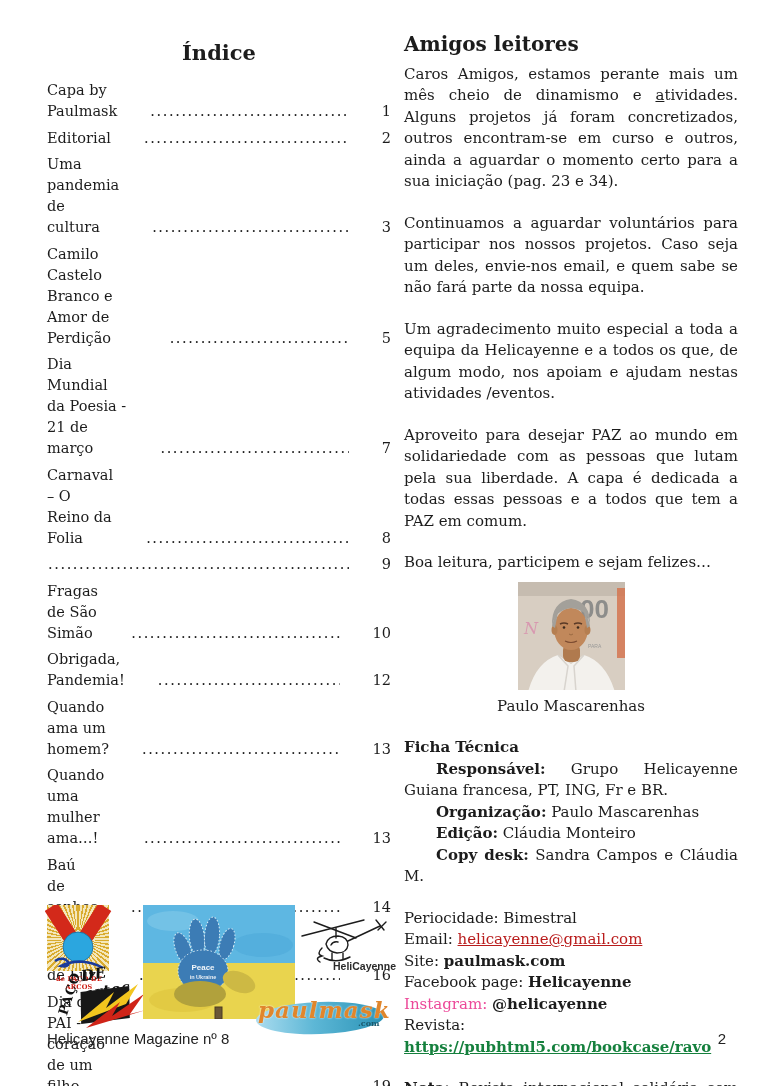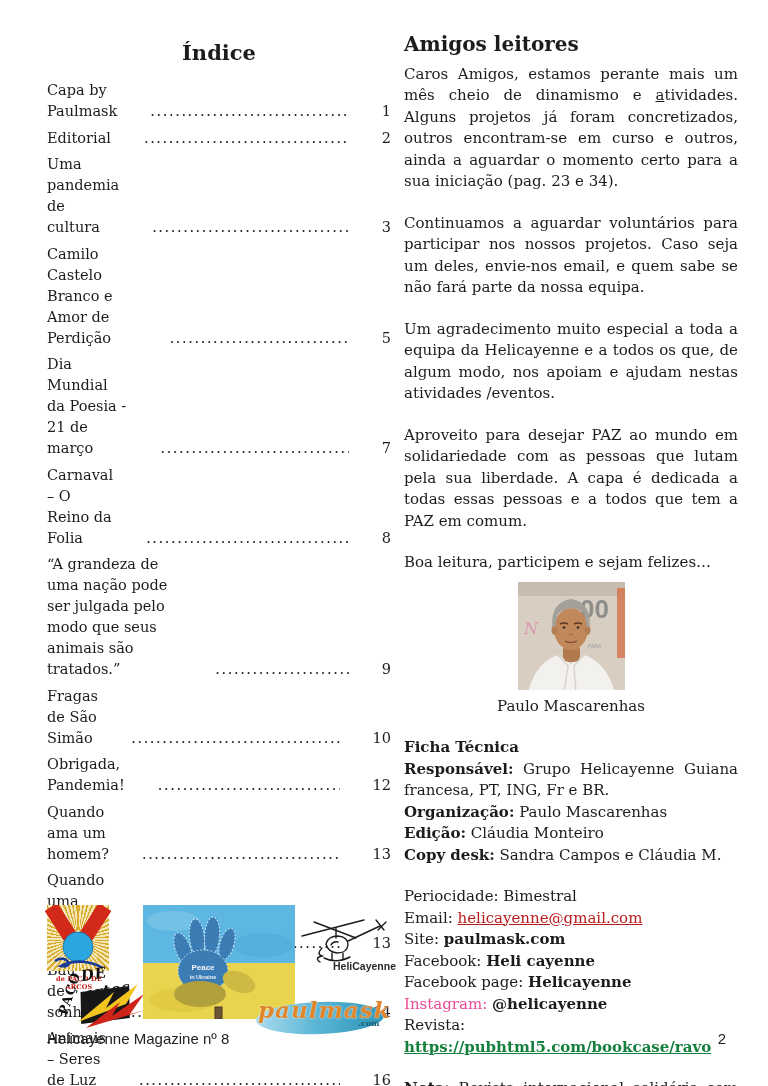--- a/index.html
+++ b/index.html
@@ -21,21 +21,21 @@
   .right-col { position:absolute; left:404px; top:34px; width:334px; font-size:15px; line-height:21.5px; text-align:justify; }
   .letter-heading { font-size:20px; font-weight:bold; margin:0 0 8px 0; text-align:left; }
   .para { margin:0 0 20px 0; }
   .uline { text-decoration:underline; }
 
   .photo-wrap { width:107px; height:108px; margin:8px auto 6px auto; overflow:hidden; }
   .photo-caption { text-align:center; margin:0 0 20px 0; }
 
   .ficha { margin:0 0 20px 0; }
   .ficha-title { font-weight:bold; }
-  .ficha-line b { font-weight:bold; }
+  .ficha-line b { font-weight:bold;margin-left:32px; }
 
   .contact { margin:0 0 20px 0; text-align:left; }
   .contact-line { }
   .val-bold { font-weight:bold; }
   a.link-email { color:#b91c1c; text-decoration:underline; }
   a.link-url { color:#15803d; text-decoration:underline; font-weight:bold; }
   .insta-label { color:#ec4899; }
 
   .nota { text-align:justify; }
   .nota b { font-weight:bold; }
@@ -109,21 +109,20 @@
       <span class="toc-page">7</span>
     </div>
 
     <div class="toc-entry">
       <span class="toc-title">Carnaval – O Reino da Folia</span>
       <span class="toc-dots"></span>
       <span class="toc-page">8</span>
     </div>
 
     <div class="toc-entry">
-      <span class="toc-title">“A grandeza de uma nação pode ser julgada pelo modo que seus animais são tratados.”</span>
       <span class="toc-dots"></span>
       <span class="toc-page">9</span>
     </div>
 
     <div class="toc-entry">
       <span class="toc-title">Fragas de São Simão</span>
       <span class="toc-dots"></span>
       <span class="toc-page">10</span>
     </div>
 
@@ -224,21 +223,20 @@
       <div class="ficha-line"><b>Edição:</b><span> Cláudia Monteiro</span></div>
 
       <div class="ficha-line"><b>Copy desk:</b><span> Sandra Campos e Cláudia M.</span></div>
     </div>
     </div>
 
     <div class="contact">
       <div class="contact-line"><span>Periocidade: </span><span>Bimestral</span></div>
       <div class="contact-line"><span>Email: </span><a href="#" class="link-email">helicayenne@gmail.com</a></div>
       <div class="contact-line"><span>Site: </span><span class="val-bold">paulmask.com</span></div>
-      <div class="contact-line"><span>Facebook: </span><span class="val-bold">Heli cayenne</span></div>
       <div class="contact-line"><span>Facebook page: </span><span class="val-bold">Helicayenne</span></div>
       <div class="contact-line"><span class="insta-label">Instagram: </span><span class="val-bold">@helicayenne</span></div>
       <div class="contact-line">Revista:</div>
       <div class="contact-line"><a href="#" class="link-url">https://pubhtml5.com/bookcase/ravo</a></div>
     </div>
 
     <div class="nota"><b>Nota:</b><span> Revista internacional solidária sem custos ou proveitos, escrita com ambos acordos ortográficos.</span></div>
   </div>
 
   <div class="logo-arcos">

